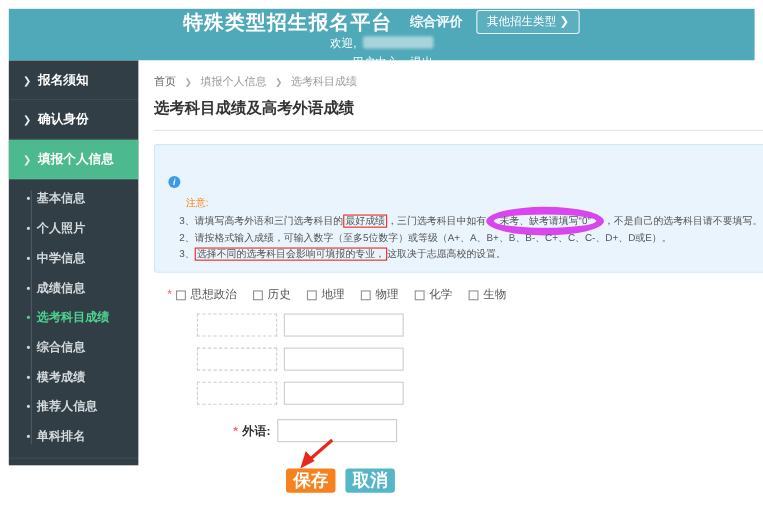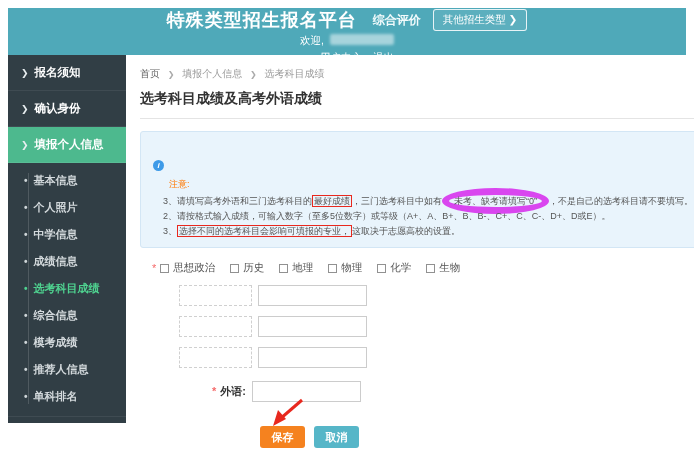--- a/index.html
+++ b/index.html
@@ -64,21 +64,21 @@
   .cb-item { display: flex; align-items: center; margin-right: 15px; color: #555;
              font-size: 10.5px; cursor: pointer; }
   .cb-box { display: inline-block; width: 9px; height: 9px; border: 1px solid #919191;
             background: #fff; margin-right: 4px; }
   .score-row { display: flex; margin: 10px 0 0 39px; }
   .subject-field { width: 73px; height: 21px; border: 1px dashed #d0d0d0; background: #fff; margin-right: 6px; }
   .score-input, .foreign-input { width: 109px; height: 21px; border: 1px solid #ccc; background: #fff; }
   .foreign-row { display: flex; align-items: center; margin: 13px 0 0 0; }
   .foreign-label-wrap { width: 112px; text-align: right; padding-right: 6px; font-weight: bold; color: #333; }
   .btn-row { position: relative; margin: 24px 0 0 120px; display: flex; }
-  .btn { border: none; border-radius: 3px; color: #fff; font-size: 11px; font-weight: bold;
+  .btn { border: none; border-radius: 3px; color: #fff; font-size: 16px; font-weight: bold;
          width: 45px; height: 22px; cursor: pointer; font-family: inherit; }
   .btn-save { background: #F5821F; }
   .btn-cancel { background: #56B6C8; margin-left: 9px; }
   .arrow-svg { position: absolute; left: 2px; top: -29px; pointer-events: none; }
 </style>
 </head>
 <body>
 
 <div class="app">
 

